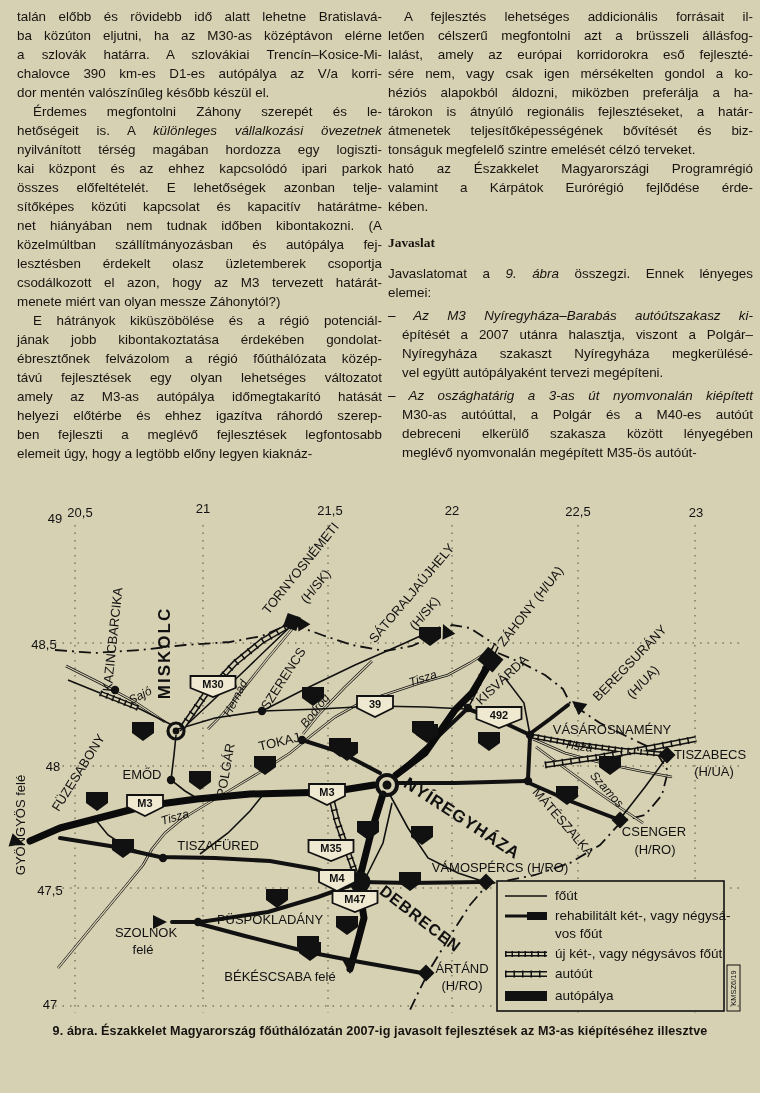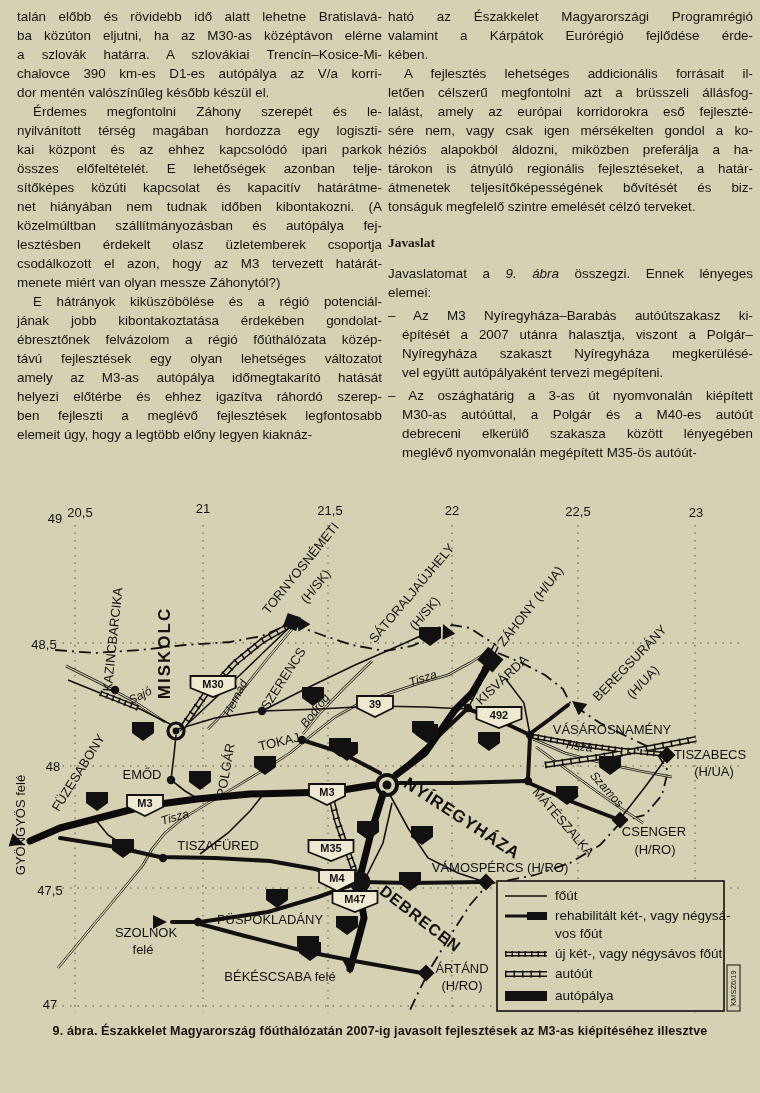--- a/index.html
+++ b/index.html
@@ -5,21 +5,21 @@
   html,body{margin:0;padding:0;}
   body{width:760px;height:1093px;position:relative;background:#d7d1b3;
        font-family:"Liberation Sans",sans-serif;color:#161310;overflow:hidden;}
   .col{position:absolute;top:7px;width:365px;font-size:13.4px;line-height:19px;}
   #col-left{left:17px;}
   #col-right{left:388px;}
   .line{display:block;text-align:justify;text-align-last:justify;white-space:normal;}
   .line.last{text-align-last:left;}
   .p.indent .line.first{text-indent:16px;}
   .bullet .line{padding-left:14px;}
-  .bullet .line.first{padding-left:0;}
+  .bullet .line.first{padding-left:0;font-style:italic;}
   .bullet{margin-top:4px;}
   .heading{font-weight:bold;margin:17px 0 12px 0;font-family:Liberation Serif, serif;}
   i{font-style:italic;}
   #map{position:absolute;left:0;top:503px;}
   #caption{position:absolute;left:0;top:1024px;width:760px;text-align:center;
            font-weight:bold;font-size:12.6px;letter-spacing:.1px;}
   
   .grid{stroke:#3a3526;stroke-width:1;fill:none;stroke-dasharray:1.5 6;opacity:.85;}
   .border{stroke:#111;stroke-width:1.8;fill:none;stroke-dasharray:12 5 2 5;}
   .fout{stroke:#111;stroke-width:1.6;fill:none;}
@@ -34,20 +34,21 @@
 <div id="col-left" class="col">
     <div class="p p">
       <span class="line first"><span>talán előbb és rövidebb idő alatt lehetne Bratislavá-</span></span>
       <span class="line"><span>ba közúton eljutni, ha az M30-as középtávon elérne</span></span>
       <span class="line"><span>a szlovák határra. A szlovákiai Trencín–Kosice-Mi-</span></span>
       <span class="line"><span>chalovce 390 km-es D1-es autópálya az V/a korri-</span></span>
       <span class="line last"><span>dor mentén valószínűleg később készül el.</span></span>
     </div>
     <div class="p p indent">
       <span class="line first"><span>Érdemes megfontolni Záhony szerepét és le-</span></span>
+      <span class="line"><span>hetőségeit is. A </span><i>különleges vállalkozási övezetnek</i></span>
       <span class="line"><span>nyilvánított térség magában hordozza egy logiszti-</span></span>
       <span class="line"><span>kai központ és az ehhez kapcsolódó ipari parkok</span></span>
       <span class="line"><span>összes előfeltételét. E lehetőségek azonban telje-</span></span>
       <span class="line"><span>sítőképes közúti kapcsolat és kapacitív határátme-</span></span>
       <span class="line"><span>net hiányában nem tudnak időben kibontakozni. (A</span></span>
       <span class="line"><span>közelmúltban szállítmányozásban és autópálya fej-</span></span>
       <span class="line"><span>lesztésben érdekelt olasz üzletemberek csoportja</span></span>
       <span class="line"><span>csodálkozott el azon, hogy az M3 tervezett határát-</span></span>
       <span class="line last"><span>menete miért van olyan messze Záhonytól?)</span></span>
     </div>
@@ -56,34 +57,34 @@
       <span class="line"><span>jának jobb kibontakoztatása érdekében gondolat-</span></span>
       <span class="line"><span>ébresztőnek felvázolom a régió főúthálózata közép-</span></span>
       <span class="line"><span>távú fejlesztések egy olyan lehetséges változatot</span></span>
       <span class="line"><span>amely az M3-as autópálya időmegtakarító hatását</span></span>
       <span class="line"><span>helyezi előtérbe és ehhez igazítva ráhordó szerep-</span></span>
       <span class="line"><span>ben fejleszti a meglévő fejlesztések legfontosabb</span></span>
       <span class="line last"><span>elemeit úgy, hogy a legtöbb előny legyen kiaknáz-</span></span>
     </div>
   </div>
 <div id="col-right" class="col">
-    <div class="p p">
-      <span class="line first"><span>ható az Északkelet Magyarországi Programrégió</span></span>
-      <span class="line"><span>valamint a Kárpátok Eurórégió fejlődése érde-</span></span>
-      <span class="line last"><span>kében.</span></span>
-    </div>
     <div class="p p indent">
       <span class="line first"><span>A fejlesztés lehetséges addicionális forrásait il-</span></span>
       <span class="line"><span>letően célszerű megfontolni azt a brüsszeli állásfog-</span></span>
       <span class="line"><span>lalást, amely az európai korridorokra eső fejleszté-</span></span>
       <span class="line"><span>sére nem, vagy csak igen mérsékelten gondol a ko-</span></span>
       <span class="line"><span>héziós alapokból áldozni, miközben preferálja a ha-</span></span>
       <span class="line"><span>tárokon is átnyúló regionális fejlesztéseket, a határ-</span></span>
       <span class="line"><span>átmenetek teljesítőképességének bővítését és biz-</span></span>
       <span class="line last"><span>tonságuk megfelelő szintre emelését célzó terveket.</span></span>
+    </div>
+    <div class="p p">
+      <span class="line first"><span>ható az Északkelet Magyarországi Programrégió</span></span>
+      <span class="line"><span>valamint a Kárpátok Eurórégió fejlődése érde-</span></span>
+      <span class="line last"><span>kében.</span></span>
     </div>
     <div class="heading ">Javaslat</div>
     <div class="p p">
       <span class="line first"><span>Javaslatomat a </span><i>9. ábra</i><span> összegzi. Ennek lényeges</span></span>
       <span class="line last"><span>elemei:</span></span>
     </div>
     <div class="bullet ">
       <span class="line first"><span>– Az M3 Nyíregyháza–Barabás autóútszakasz ki-</span></span>
       <span class="line"><span>építését a 2007 utánra halasztja, viszont a Polgár–</span></span>
       <span class="line"><span>Nyíregyháza szakaszt Nyíregyháza megkerülésé-</span></span>

